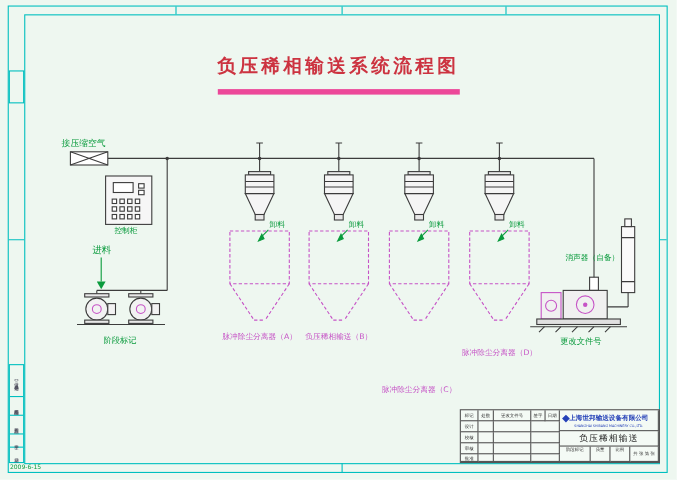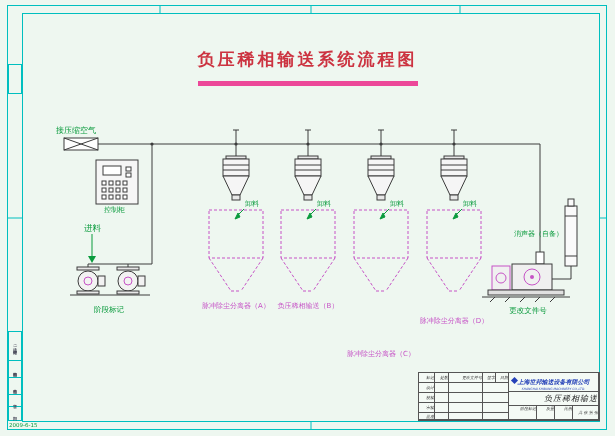--- a/index.html
+++ b/index.html
@@ -13,21 +13,21 @@
         letter-spacing:3px;border-bottom:5px solid #ec4899;padding-bottom:10px;}
   .lbl{position:absolute;color:#0a9b3d;font-size:7px;line-height:1.1;white-space:nowrap;}
   .lbl-m{color:#c653c6;}
   .ctr{text-align:center;}
   .svg-layer{position:absolute;left:0;top:0;}
   
   .tblock{position:absolute;left:418px;top:372px;width:182px;height:49px;
         border:1px solid #555;box-sizing:border-box;background:rgba(255,255,255,0.35);}
   .tb-cell{position:absolute;border-right:1px solid #555;border-bottom:1px solid #555;
         box-sizing:border-box;font-size:4px;color:#333;display:flex;
-        align-items:center;justify-content:flex-end;overflow:hidden;font-style:italic;}
+        align-items:center;justify-content:center;overflow:hidden;}
   .company-cn{color:#2541b8;font-size:6px;font-weight:bold;white-space:nowrap;}
   .company-en{color:#2541b8;font-size:3px;white-space:nowrap;}
   .dname{font-size:8px;color:#222;letter-spacing:1px;}
   .logo{position:absolute;width:5px;height:5px;background:#2541b8;transform:rotate(45deg);}
   
   .astrip{position:absolute;left:8px;top:331px;width:14px;height:90px;
         border:1px solid #00bfbf;box-sizing:border-box;}
   .a-row{border-bottom:1px solid #00bfbf;box-sizing:border-box;display:flex;
         align-items:center;justify-content:center;writing-mode:vertical-rl;
         font-size:4px;color:#445;letter-spacing:0;}

